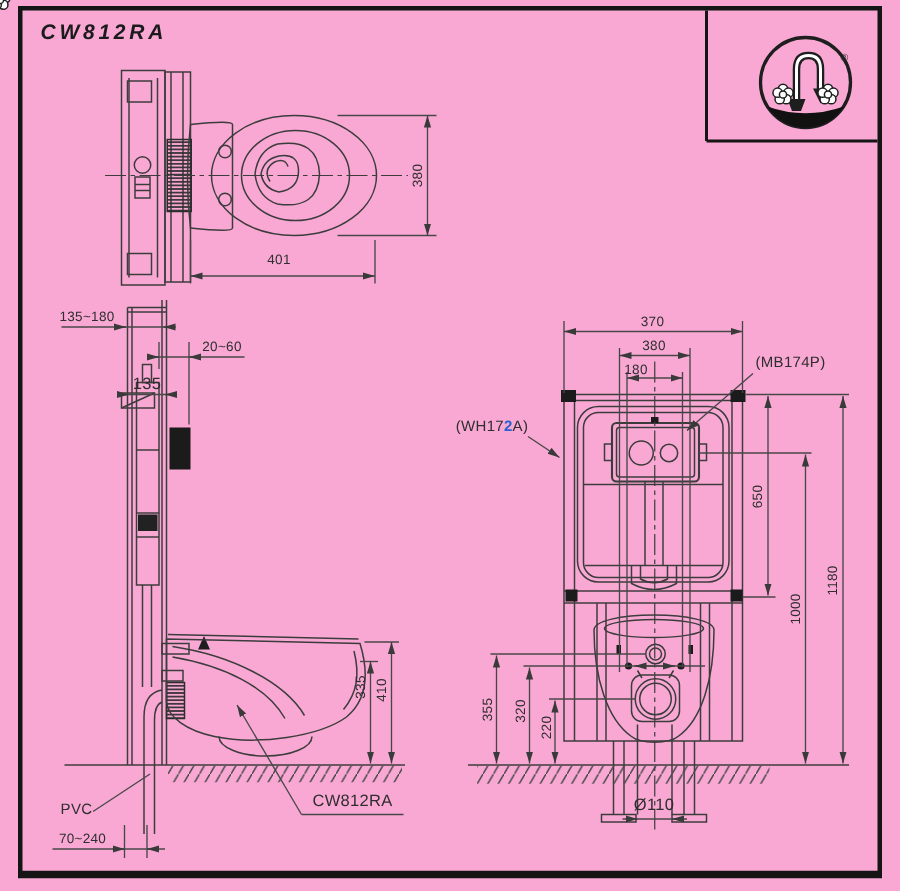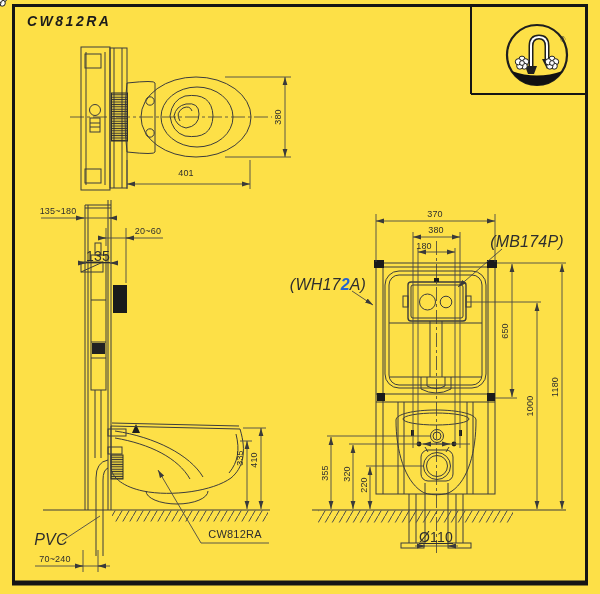--- a/index.html
+++ b/index.html
@@ -1,23 +1,23 @@
 <!DOCTYPE html>
 <html><head>
 <meta charset="utf-8">
 <style>
   html,body{margin:0;padding:0;background:#fff;}
-  #sheet{position:relative;width:600px;height:594px;background:#fde047;overflow:hidden;
+  #sheet{position:relative;width:600px;height:594px;background:#f9a8d4;overflow:hidden;
          font-family:"Liberation Sans", sans-serif;}
   #linework{position:absolute;left:0;top:0;}
   .lbl{position:absolute;font-size:9px;color:#2e2e2e;white-space:nowrap;
        transform:translate(-50%,-50%);letter-spacing:0.2px;}
   .rot{transform:translate(-50%,-50%) rotate(-90deg);}
-  .s8{font-size:14px;text-decoration:underline;}
-  .s10{font-size:16px;font-style:italic;}
+  .s8{font-size:11px;}
+  .s10{font-size:10px;}
   .s11{font-size:11px;}
   .s7{font-size:7px;}
   .ttl{position:absolute;left:27px;top:13px;font-size:14px;font-weight:bold;font-style:italic;
        letter-spacing:2.5px;color:#1b1b1b;transform:none;}
   .blue{color:#2463cf;font-weight:bold;}
 </style>
 </head>
 <body>
 
 <div id="sheet">

